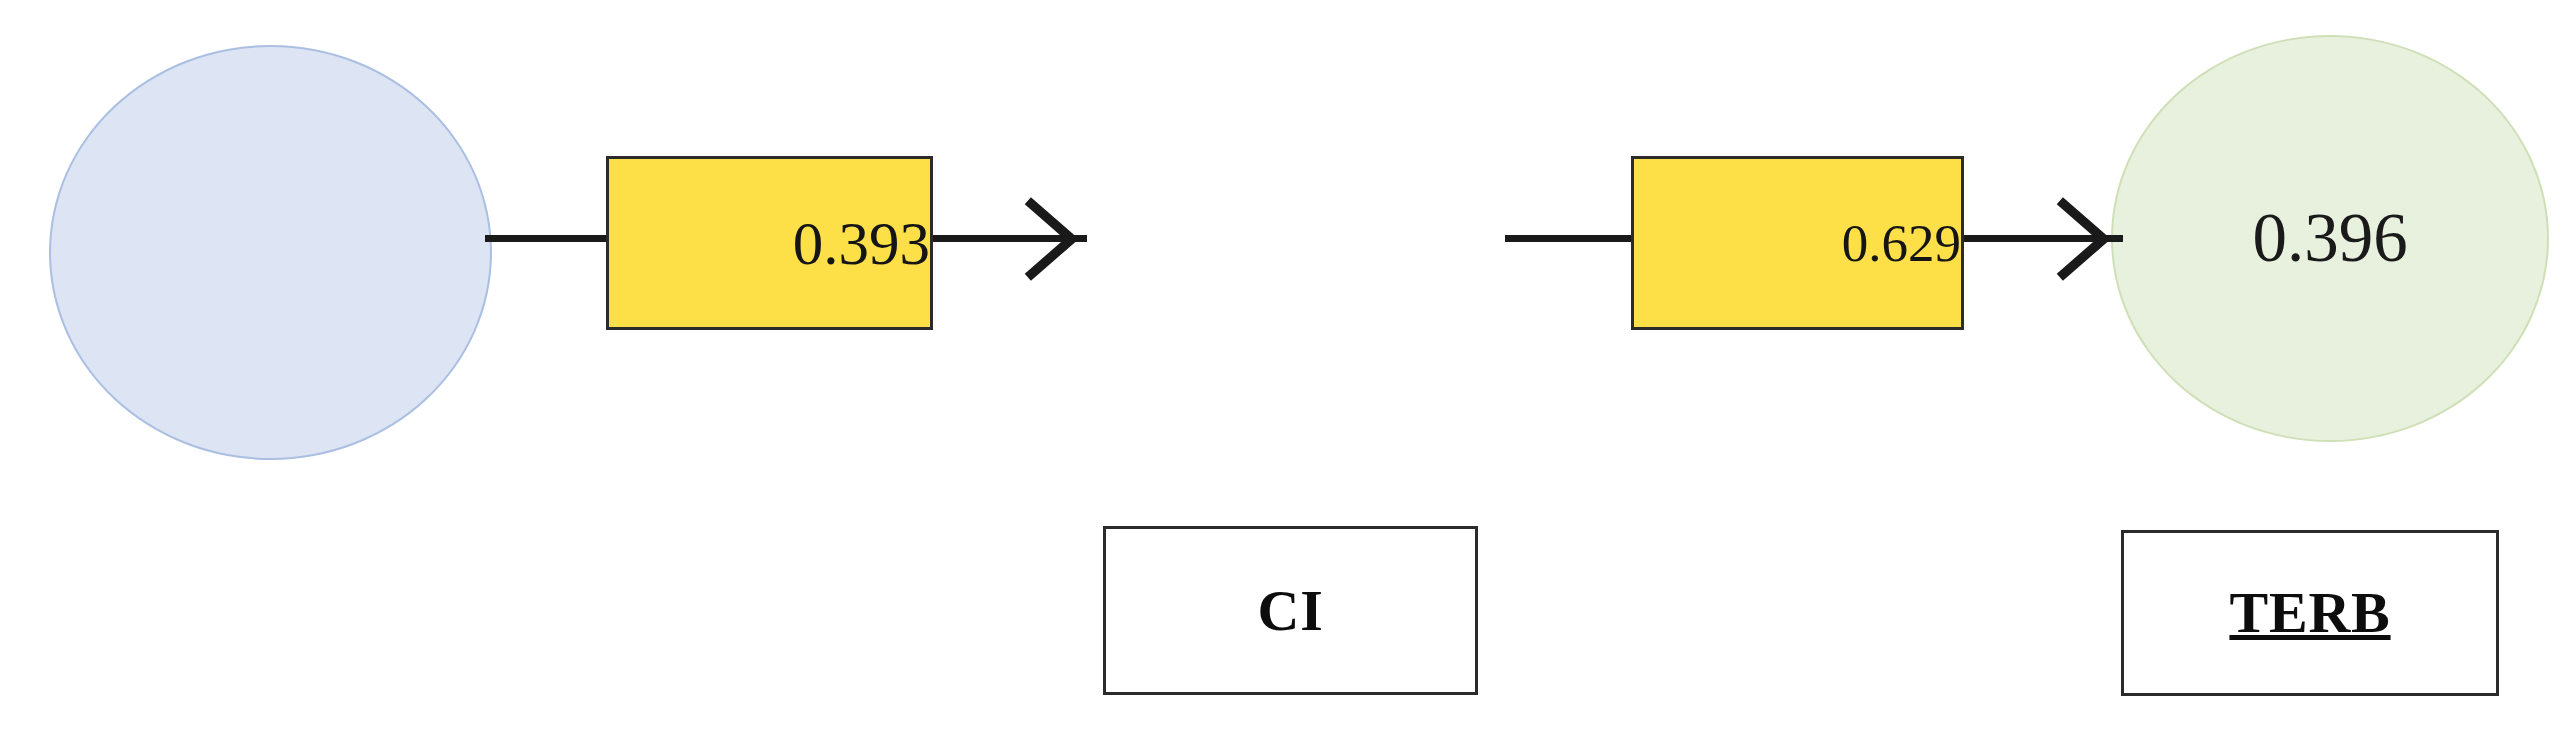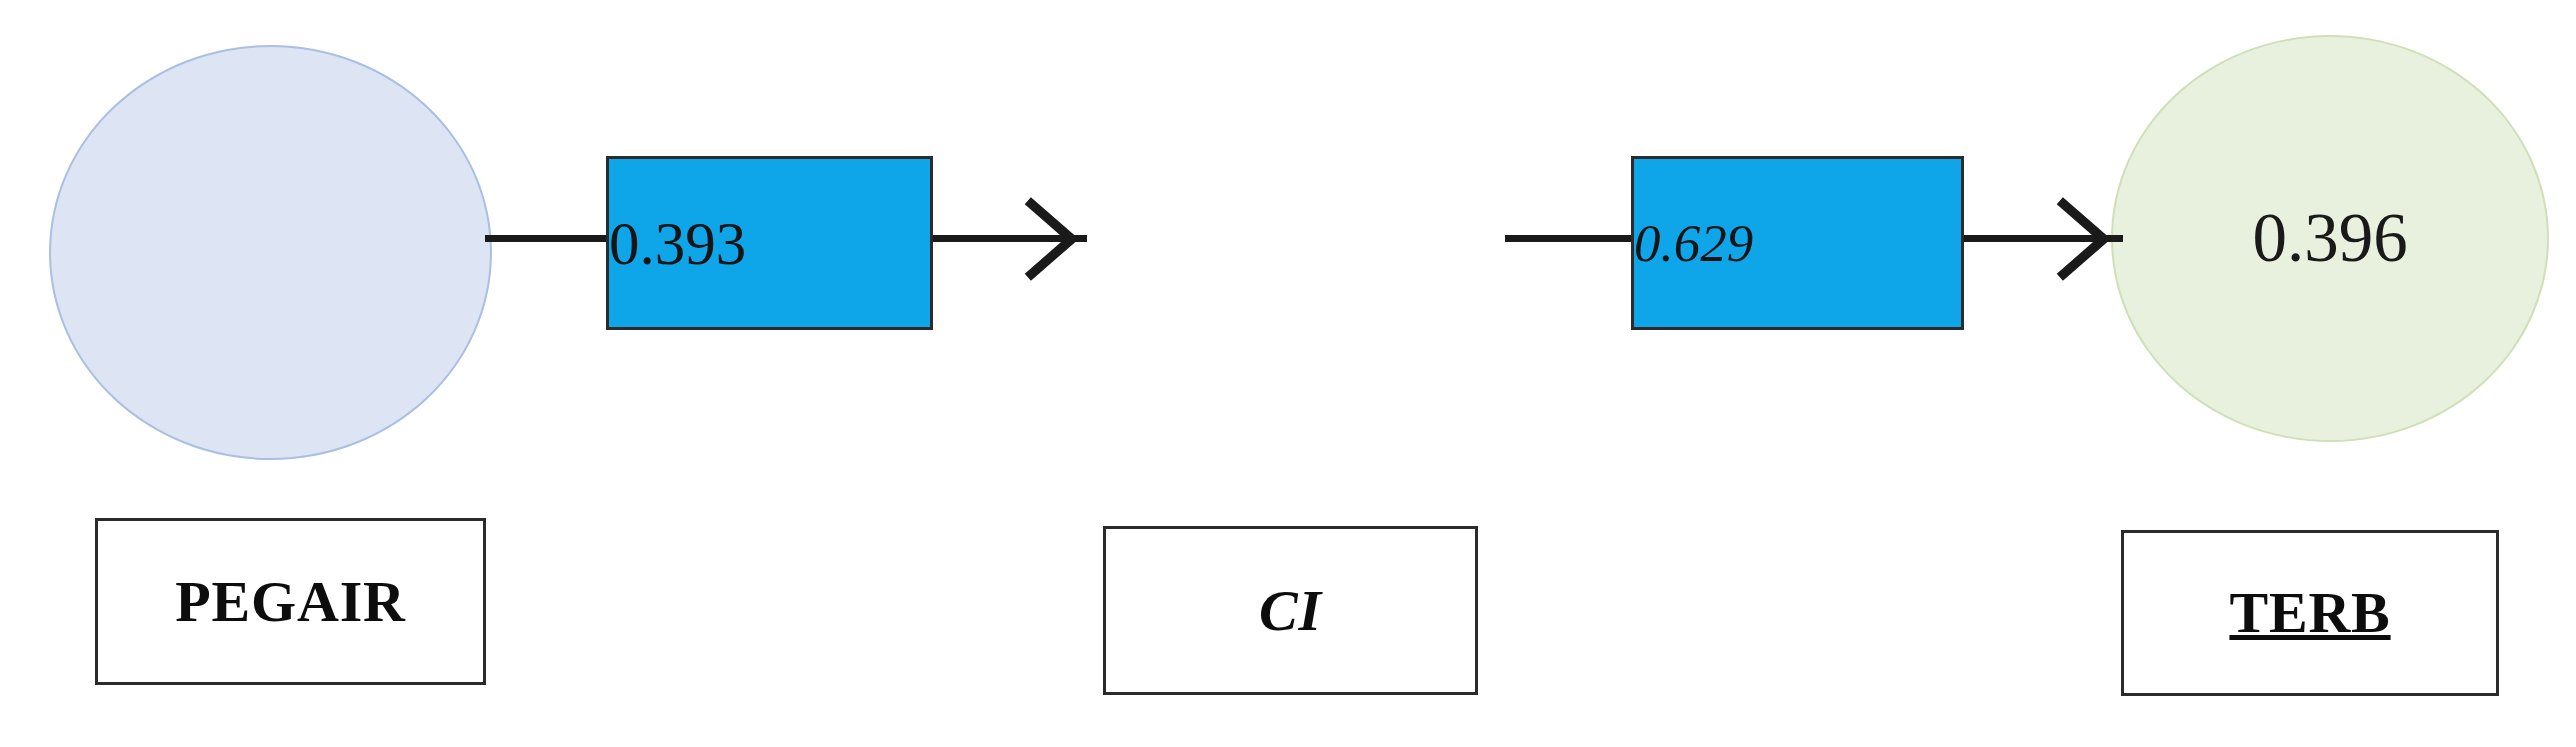--- a/index.html
+++ b/index.html
@@ -50,42 +50,43 @@
     width: 438px; height: 407px;
     background: #e8f1dd;
     border: 2.3px solid #cfe0b8;
   }
   #circle-terb .node-value { font-size: 69px; }
 
   
   .coef-box {
     position: absolute;
     box-sizing: border-box;
-    background: #0ea5e9;
+    background: #fde047;
     border: 3.9px solid #2b2b2b;
     display: flex;
     align-items: center;
-    justify-content: flex-start;
+    justify-content: flex-end;
     z-index: 3;
+    padding-left: 12px;
   }
   .coef-box .coef-value {
     color: #151515;
     line-height: 1;
     white-space: nowrap;
   }
   #coef-box-1 {
     left: 606px; top: 156px;
     width: 327px; height: 174px;
   }
   #coef-box-1 .coef-value { font-size: 61px; }
   #coef-box-2 {
     left: 1631px; top: 156px;
     width: 333px; height: 174px;
   }
-  #coef-box-2 .coef-value { font-size: 53px; font-style: italic; }
+  #coef-box-2 .coef-value { font-size: 53px; }
 
   
   .connector-line {
     position: absolute;
     height: 7px;
     background: #1a1a1a;
     z-index: 1;
   }
   #line-pegair-box   { left: 485px;  top: 235px; width: 133px; }
   #line-box-ci       { left: 923px; top: 235px; width: 164px; }
@@ -119,21 +120,21 @@
     white-space: nowrap;
     letter-spacing: 0.8px;
   }
   #label-box-pegair {
     left: 95px;  top: 518px;
     width: 391px; height: 167px;
   }
   #label-box-pegair .label-text { font-size: 58px; }
   #label-box-ci {
     left: 1103px; top: 526px;
-    width: 375px; height: 169px; font-style: italic;
+    width: 375px; height: 169px;
   }
   #label-box-ci .label-text { font-size: 58px; }
   #label-box-terb {
     left: 2121px; top: 530px;
     width: 378px; height: 166px;
   }
   #label-box-terb .label-text { font-size: 58px; text-decoration: underline; }
 </style>
 </head>
 <body>
@@ -170,23 +171,20 @@
   <div class="arrow-head" id="arrow-head-2">
     <svg width="55" height="86" viewBox="0 0 70 110">
       <path d="M 6 6 L 62 55 L 6 104" fill="none" stroke="#1a1a1a" stroke-width="12" stroke-linecap="butt" stroke-linejoin="miter"></path>
     </svg>
   </div>
 
   <div class="node-circle" id="circle-terb">
     <span class="node-value">0.396</span>
   </div>
 
-  <div class="label-box" id="label-box-pegair">
-    <span class="label-text">PEGAIR</span>
-  </div>
 
   <div class="label-box" id="label-box-ci">
     <span class="label-text">CI</span>
   </div>
 
   <div class="label-box" id="label-box-terb">
     <span class="label-text">TERB</span>
   </div>
 
 </div>

